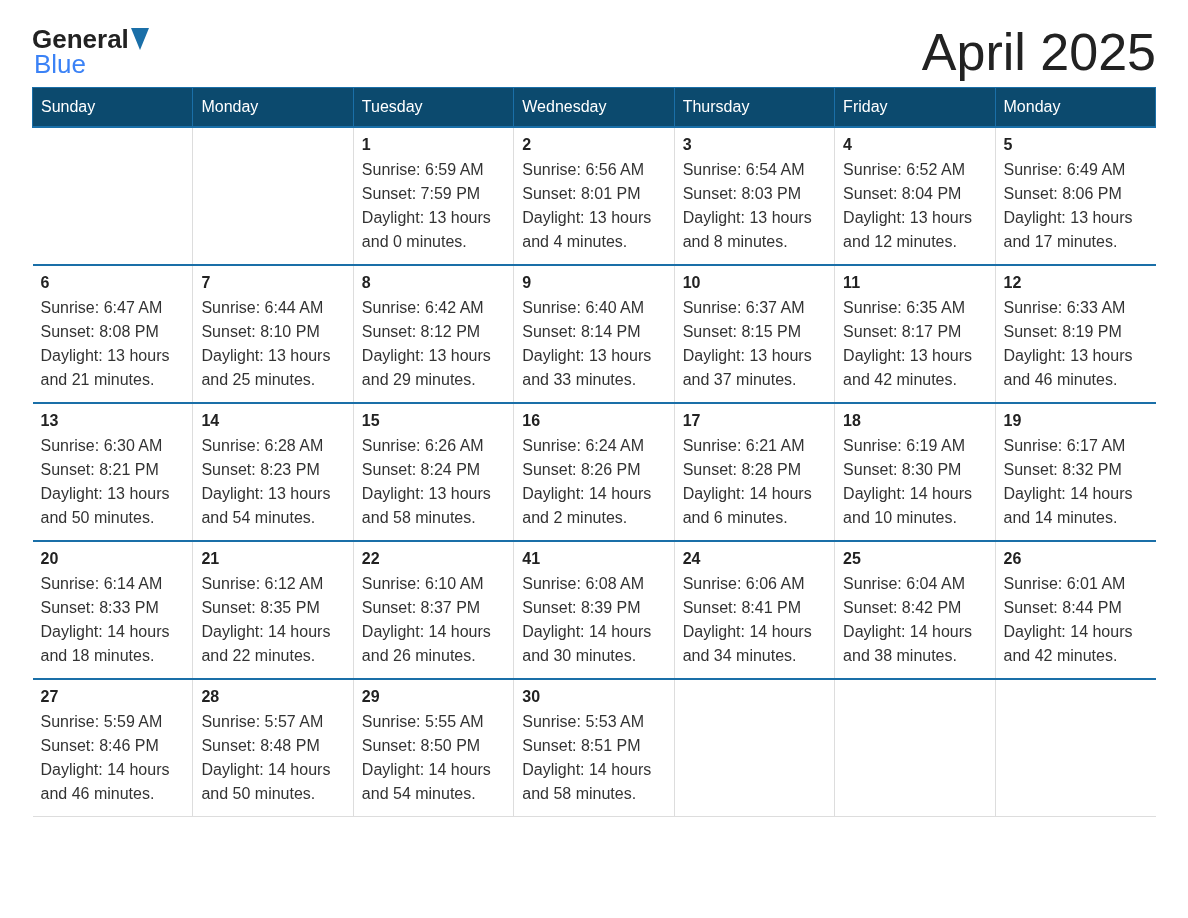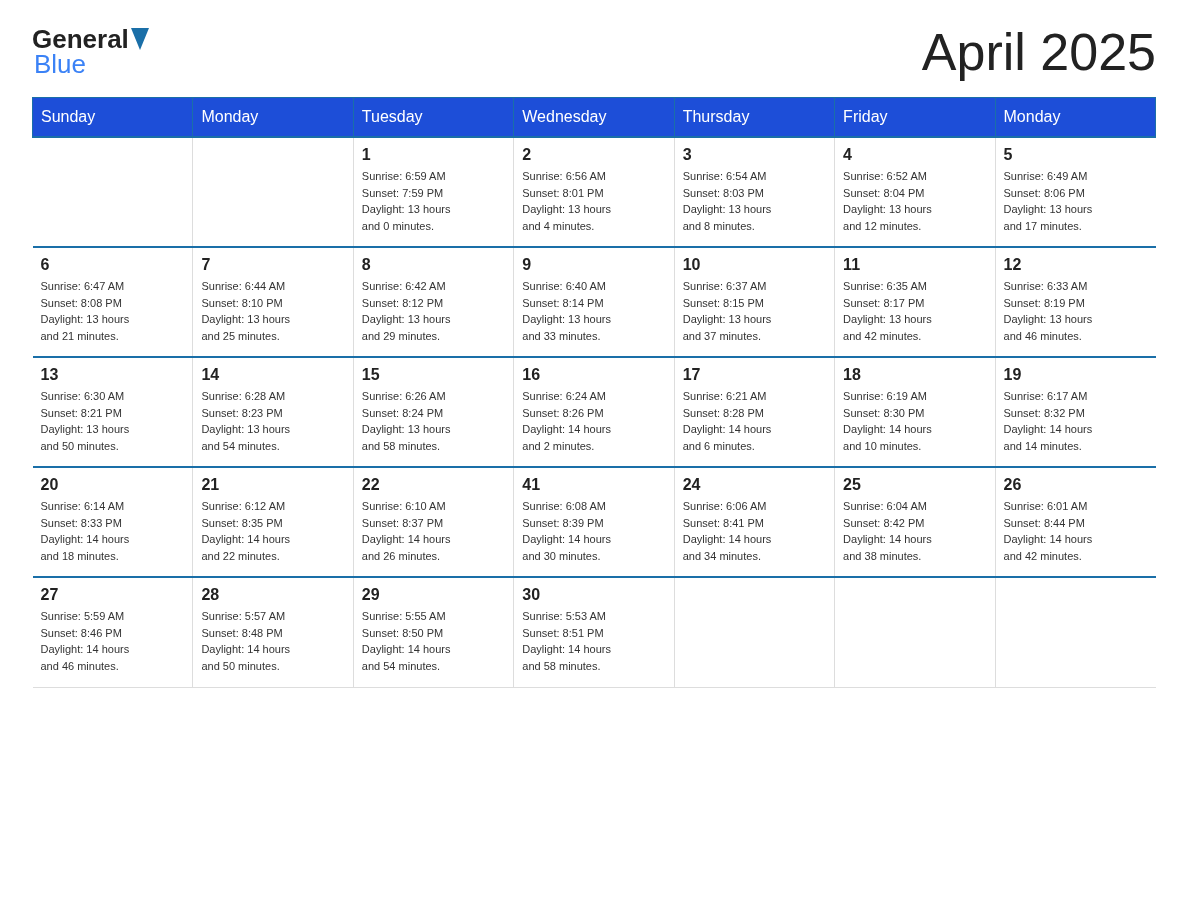--- a/index.html
+++ b/index.html
@@ -6,21 +6,21 @@
     body {
       font-family: Arial, sans-serif;
       background: #fff;
       padding: 24px 32px;
       color: #222;
     }
     .header-row {
       display: flex;
       justify-content: space-between;
       align-items: flex-start;
-      margin-bottom: 16px;
+      margin-bottom: 6px;
     }
     .logo-area {
       display: flex;
       flex-direction: column;
       align-items: flex-start;
     }
     .logo-general {
       font-size: 26px;
       font-weight: bold;
       color: #222;
@@ -42,21 +42,21 @@
       font-size: 22px;
       color: #333;
       margin-top: 4px;
     }
     .calendar-table {
       width: 100%;
       border-collapse: collapse;
       table-layout: fixed;
     }
     .calendar-table thead tr {
-      background-color: #1d4ed8;
+      background-color: #0c4a6e;
       color: #fff;
       margin-left: 20px;
     }
     .calendar-table thead th {
       padding: 10px 8px;
       font-size: 16px;
       font-weight: normal;
       border: 1px solid #1a6fa8;
       text-align: left;
     }
@@ -75,21 +75,21 @@
       border-right: none;
     }
     .day-number {
       font-size: 16px;
       font-weight: bold;
       color: #222;
       display: block;
       margin-bottom: 4px;
     }
     .day-info {
-      font-size: 11px;
+      font-size: 16px;
       color: #333;
       line-height: 1.5;
     }
     .empty-cell {
       background: #fff;
     }
     
     .logo-wrapper {
       display: flex;
       flex-direction: row;

